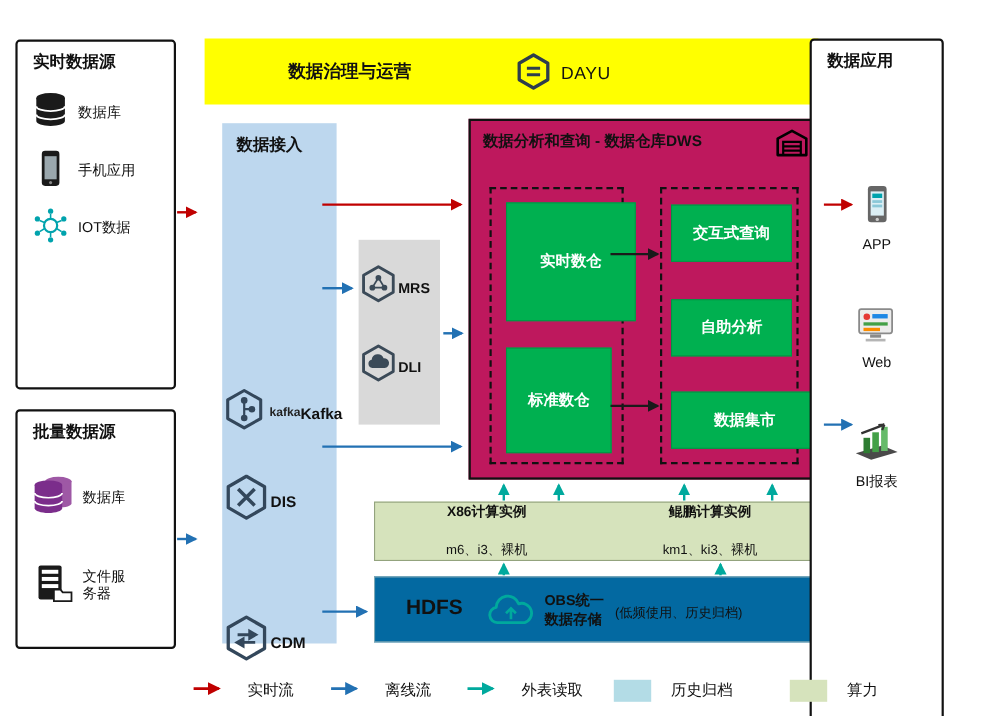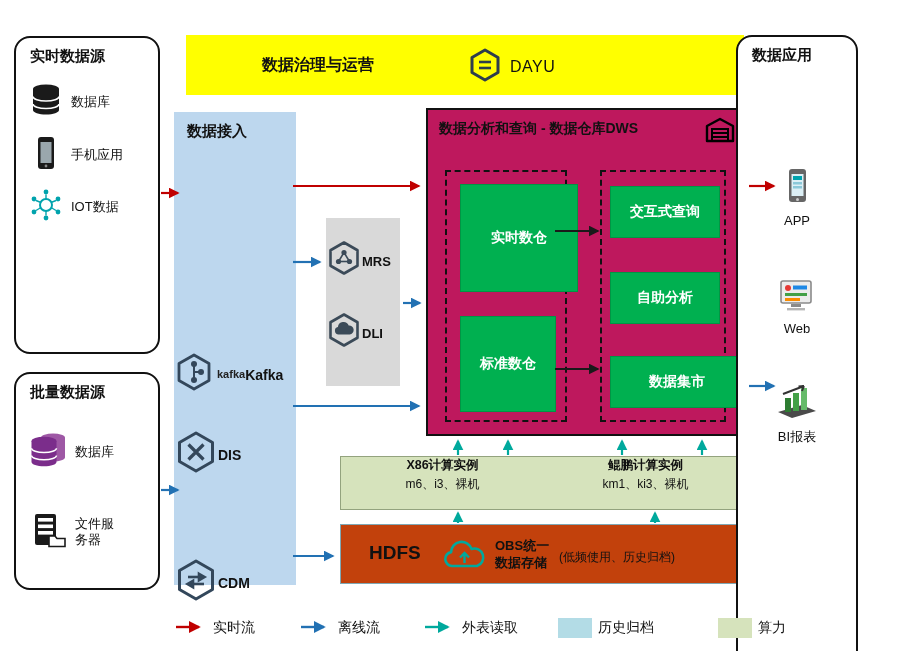--- a/index.html
+++ b/index.html
@@ -1,61 +1,61 @@
 <!DOCTYPE html>
 <html><head>
 <meta charset="utf-8">
 <style>
   *{margin:0;padding:0;box-sizing:border-box}
   body{font-family:"Liberation Sans","DejaVu Sans",sans-serif;background:#fff;color:#111}
   .canvas{position:relative;width:914px;height:651px;background:#fff;overflow:hidden}
   .abs{position:absolute}
-  .panel{position:absolute;border:2px solid #111;border-radius:16px;background:#fff}
+  .panel{position:absolute;border:2px solid #111;border-radius:4px;background:#fff}
   .panel-title{position:absolute;top:9px;left:14px;font-size:15px;font-weight:bold}
   .row{position:absolute;left:13px;display:flex;align-items:center;gap:8px;height:44px}
   .lbl{font-size:13px;line-height:1.25}
   .w48{width:50px}
   
   .gov-bar{left:186px;top:35px;width:558px;height:60px;background:#FFFF00}
   .gov-title{position:absolute;left:76px;top:20px;font-weight:bold;font-size:16px}
   .gov-brand{position:absolute;left:282px;top:12px;display:flex;align-items:center;gap:8px}
   .gov-brand-text{font-weight:normal;font-size:16px;letter-spacing:.5px}
   
-  .ingest{left:174px;top:112px;width:122px;height:473px;background:#BDD7EE}
+  .ingest{left:202px;top:112px;width:104px;height:473px;background:#BDD7EE}
   .ingest-title{position:absolute;top:10px;left:13px;font-weight:bold;font-size:15px}
   .svc{position:absolute;width:100%;display:flex;flex-direction:row;align-items:center}
   .svc-label{font-weight:bold;font-size:14px;margin-top:2px}
   .kafka-row{display:flex;align-items:center;gap:3px}
   .kafka-logo-text{font-weight:bold;font-size:11px;color:#222}
   
   .graybox{left:326px;top:218px;width:74px;height:168px;background:#D9D9D9}
   .graybox .svc-label{font-size:13px}
   
   .dws{left:426px;top:108px;width:320px;height:328px;background:#be185d;border:2.5px solid #111}
   .dws-title{position:absolute;top:10px;left:11px;font-weight:bold;font-size:14px}
   .dws-house{position:absolute;top:6px;right:8px}
   .dashbox{position:absolute;border:2px dashed #111}
   .greenbox{position:absolute;background:#00B050;border:1px solid #009644;color:#fff;font-weight:bold;font-size:14px;display:flex;align-items:center;justify-content:center}
   
   .compute-bar{left:340px;top:456px;width:408px;height:54px;background:#D6E3BC;border:1px solid #93a37e;display:flex}
-  .compute-half{flex:1;display:flex;flex-direction:column;align-items:center;justify-content:flex-start}
+  .compute-half{flex:1;display:flex;flex-direction:column;align-items:center;justify-content:space-between}
   .compute-title{font-weight:bold;font-size:12.5px}
   .compute-sub{font-size:12px;margin-top:2px}
-  .hdfs-bar{left:340px;top:524px;width:408px;height:60px;background:#c2410c;border:1px solid #7fa8b5}
+  .hdfs-bar{left:340px;top:524px;width:408px;height:60px;background:#0369a1;border:1px solid #7fa8b5}
   .hdfs-label{position:absolute;left:28px;top:17px;font-weight:bold;font-size:19px}
   .obs-cloud{position:absolute;left:100px;top:14px}
   .obs-title{position:absolute;left:154px;top:13px;width:58px;font-weight:bold;font-size:13px;line-height:1.3}
   .obs-note{position:absolute;left:218px;top:24px;font-size:12px;white-space:nowrap}
   
   .apps{left:736px;top:35px;width:122px;height:632px}
   .app-item{position:absolute;width:100%;display:flex;flex-direction:column;align-items:center}
   .app-label{font-size:13px;margin-top:4px}
   
   .legend-row{position:absolute;left:0;top:616px;width:914px;height:32px}
-  .legend-item{position:absolute;display:flex;align-items:center;gap:6px;height:24px}
+  .legend-item{position:absolute;display:flex;align-items:center;gap:18px;height:24px}
   .legend-label{font-size:14px}
   .swatch{width:34px;height:20px;display:inline-block}
   .swatch-archive{background:#B3DCE6}
   .swatch-compute{background:#D6E3BC}
   .flows{left:0;top:0;pointer-events:none}
 </style>
 </head>
 <body>
 
 <div class="canvas">

